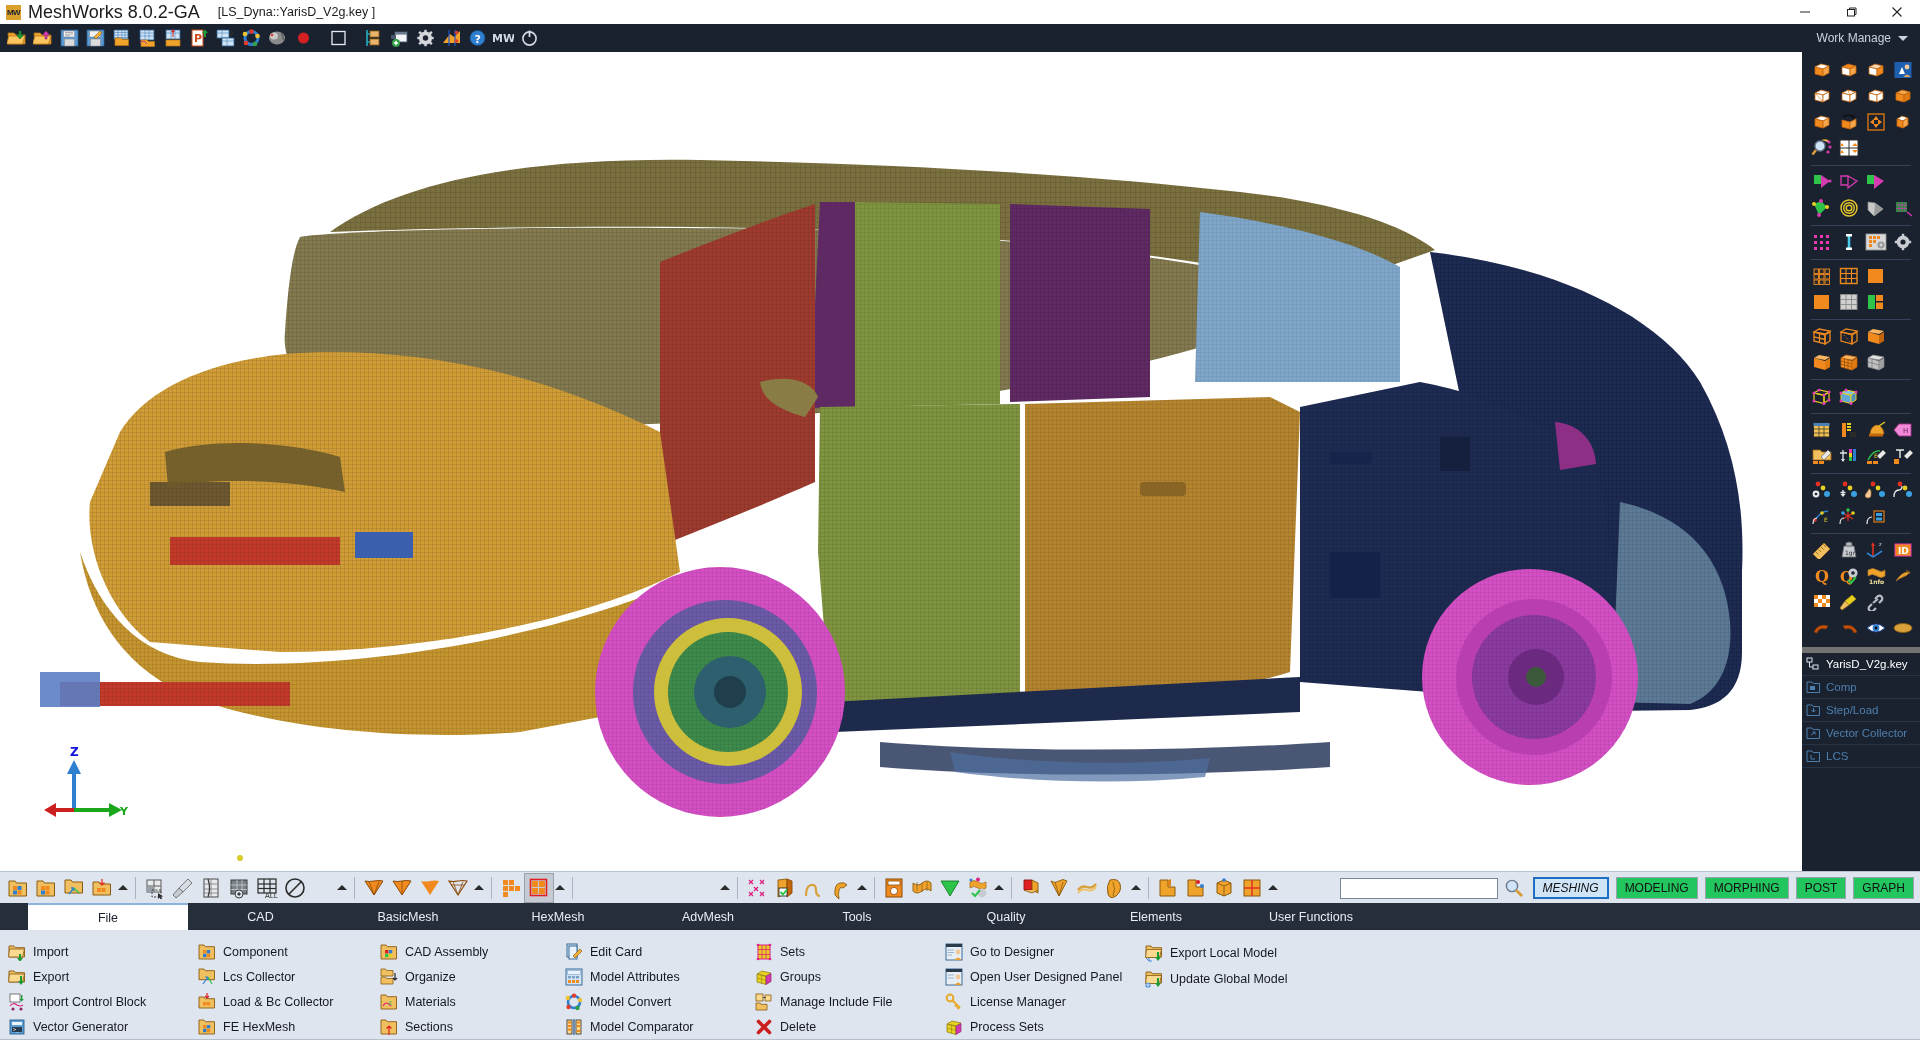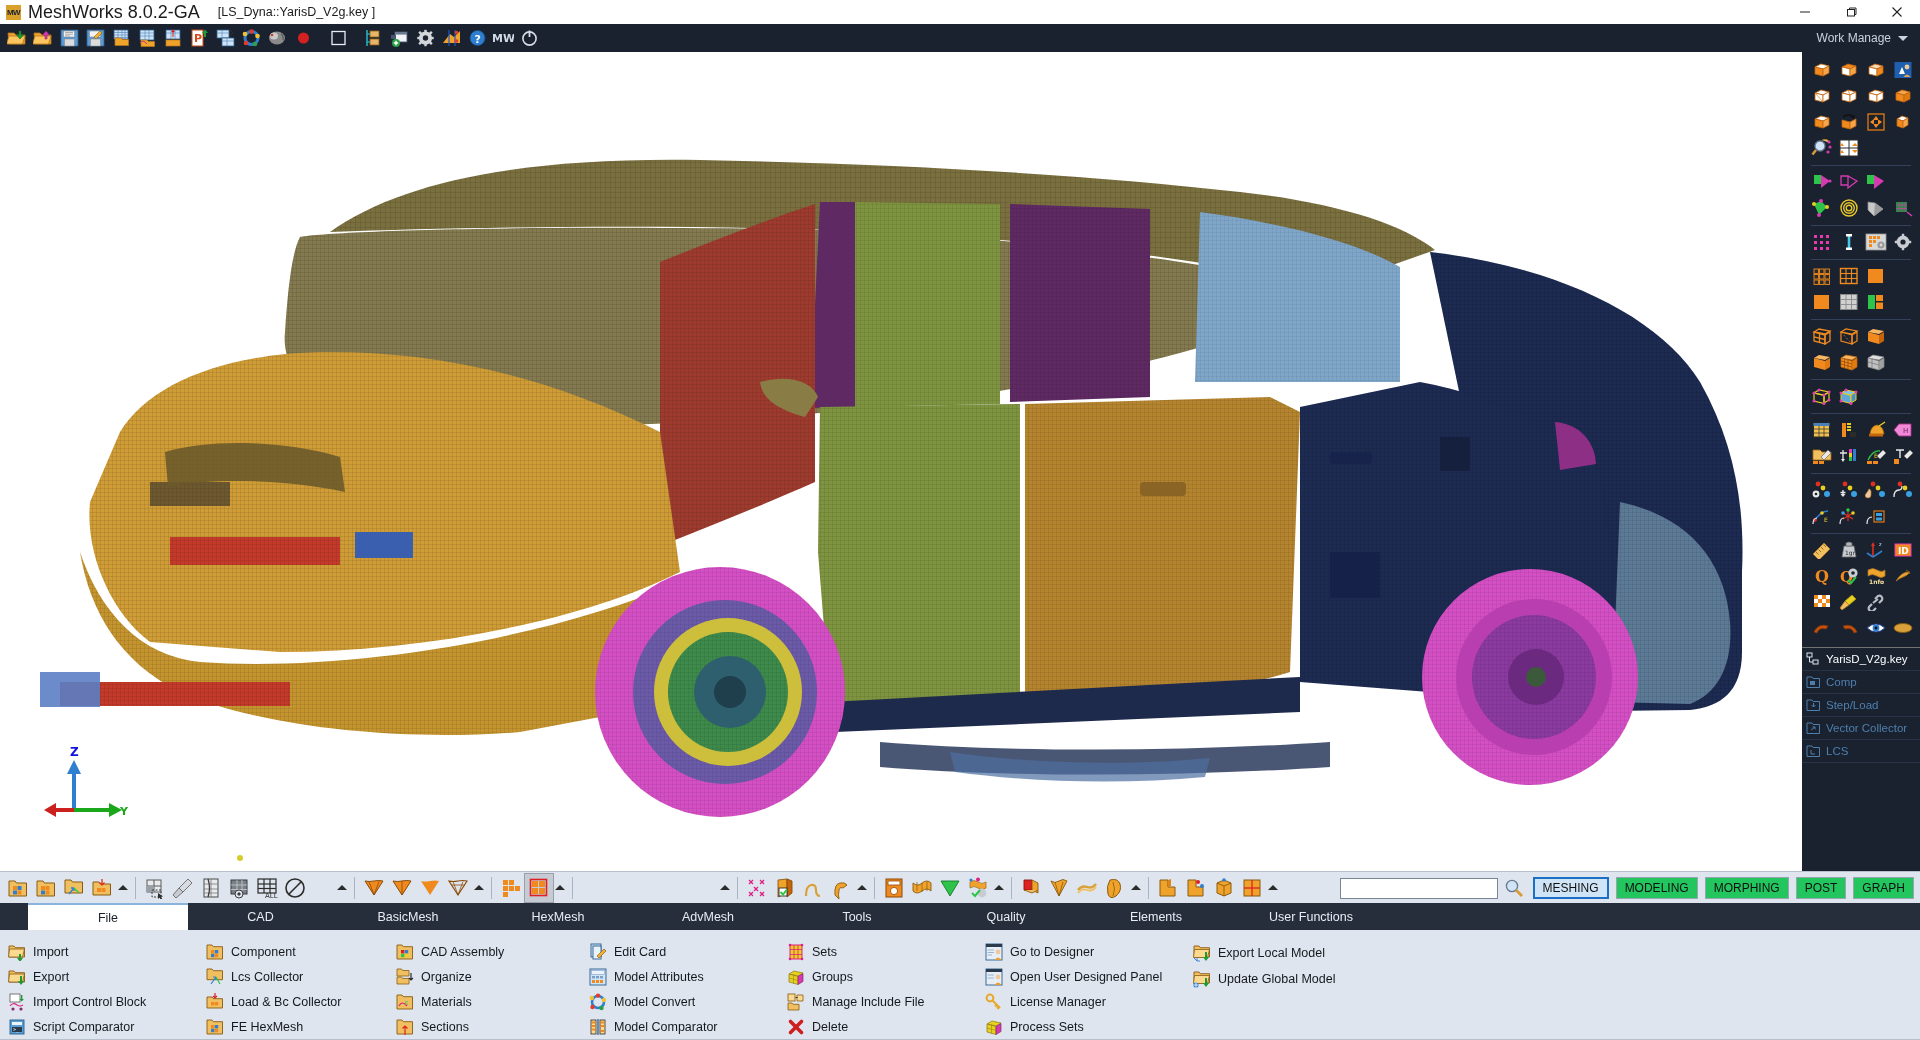--- a/index.html
+++ b/index.html
@@ -50,21 +50,21 @@
   
   .righttools {
     flex: 0 0 118px; background: #1a2230; display: flex; flex-direction: column;
     align-items: center; padding-top: 5px; position: relative;
   }
   .rt-row { display: flex; width: 118px; justify-content: flex-start; padding-left: 6px; }
   .rt-ico { width: 27px; height: 26px; display: flex; align-items: center; justify-content: center; position: relative; }
   .rt-div { width: 100px; height: 1px; background: #33415a; margin: 4px 0 3px 0; }
 
   
-  .tree { width: 118px; margin-top: 6px; border-top: 1px solid #737373; }
+  .tree { width: 118px; margin-top: 6px; border-top: 6px solid #737373; }
   .tree-item {
     display: flex; align-items: center; gap: 5px; height: 23px; padding-left: 4px;
     border-bottom: 1px solid #2a3purple; font-size: 11.5px; color: #4d7fae;
     border-bottom: 1px solid #273347;
   }
   .tree-item.active { color: #ffffff; }
   .tree-ico { width: 15px; height: 14px; flex: 0 0 15px; }
 
   
   .bottomtoolbar {
@@ -82,37 +82,37 @@
   .searchbox {
     width: 158px; height: 21px; background: #fff; border: 1px solid #7a8596;
     font-size: 12px; padding: 0 4px; font-family: "Liberation Sans", sans-serif; color: #111;
   }
   .search-ico { width: 24px; height: 26px; display:flex; align-items:center; justify-content:center; }
   .modebtn {
     height: 22px; padding: 0 8px; font-size: 12px; display: flex; align-items: center;
     background: #22c55e; border: 1px solid #9aa3b0; color: #111; margin-left: 3px;
     font-family: "Liberation Sans", sans-serif;
   }
-  .modebtn.active { background: #cfe4f7; border: 2px solid #1b6fc4; font-weight: normal; }
+  .modebtn.active { background: #cfe4f7; border: 2px solid #1b6fc4; font-weight: normal; font-style: italic; }
 
   
   .tabbar {
     flex: 0 0 27px; height: 27px; background: #262d3b; display: flex; align-items: flex-end;
     position: relative;
   }
   .tab {
     height: 27px; display: flex; align-items: center; justify-content: center;
     color: #e8edf4; font-size: 12.5px; flex: 0 0 auto; padding: 0 10px;
   }
   .tab.active { background: #ffffff; color: #17202c; border-top: 2px solid #8ab4dd; }
 
   
   .ribbon {
     flex: 0 0 auto; height: 110px; background: #dfe5ee; display: flex;
-    padding: 7px 12px 0 0; border-bottom: 1px solid #b6bfcc; gap: 8px;
+    padding: 7px 12px 0 0; border-bottom: 1px solid #b6bfcc;
   }
   .rb-col { display: flex; flex-direction: column; padding-top: 3px; }
   .rb-item { display: flex; align-items: center; gap: 7px; height: 26px; padding-left: 8px; }
   .rb-label { font-size: 12.5px; color: #15191f; white-space: nowrap; }
   .rb-ico { width: 18px; height: 18px; flex: 0 0 18px; position: relative; }
   svg { display: block; }
 </style>
 </head>
 <body>
 
@@ -1581,21 +1581,21 @@
       </div>
       <div class="rb-item">
         <span class="rb-ico">
           <svg width="18" height="18" viewBox="0 0 18 18">
               <rect x="2" y="2" width="14" height="14" fill="#5a9fd4" stroke="#2b5d8c" stroke-width="0.9"></rect>
               <rect x="4" y="4" width="10" height="3" fill="#eef4fa"></rect>
               <rect x="4" y="9" width="10" height="5" fill="#2b3b4e"></rect>
               <text x="5" y="13.4" font-family="DejaVu Sans Mono" font-size="5" fill="#fff">&gt;_</text>
             </svg>
         </span>
-        <span class="rb-label">Script Comparator</span>
+        <span class="rb-label">Vector Generator</span>
       </div>
     </div>
 
     <div class="rb-col" style="width:182px">
       <div class="rb-item">
         <span class="rb-ico">
           <svg width="18" height="18" viewBox="0 0 18 18">
               <path d="M1 2 h5 l1.3 1.7 h9.2 v12.3 h-15.5z" fill="#f0c060" stroke="#8a5a10" stroke-width="0.9"></path>
               <g>
                 <rect x="5" y="7" width="3.4" height="3.4" fill="#f08a1e"></rect>

